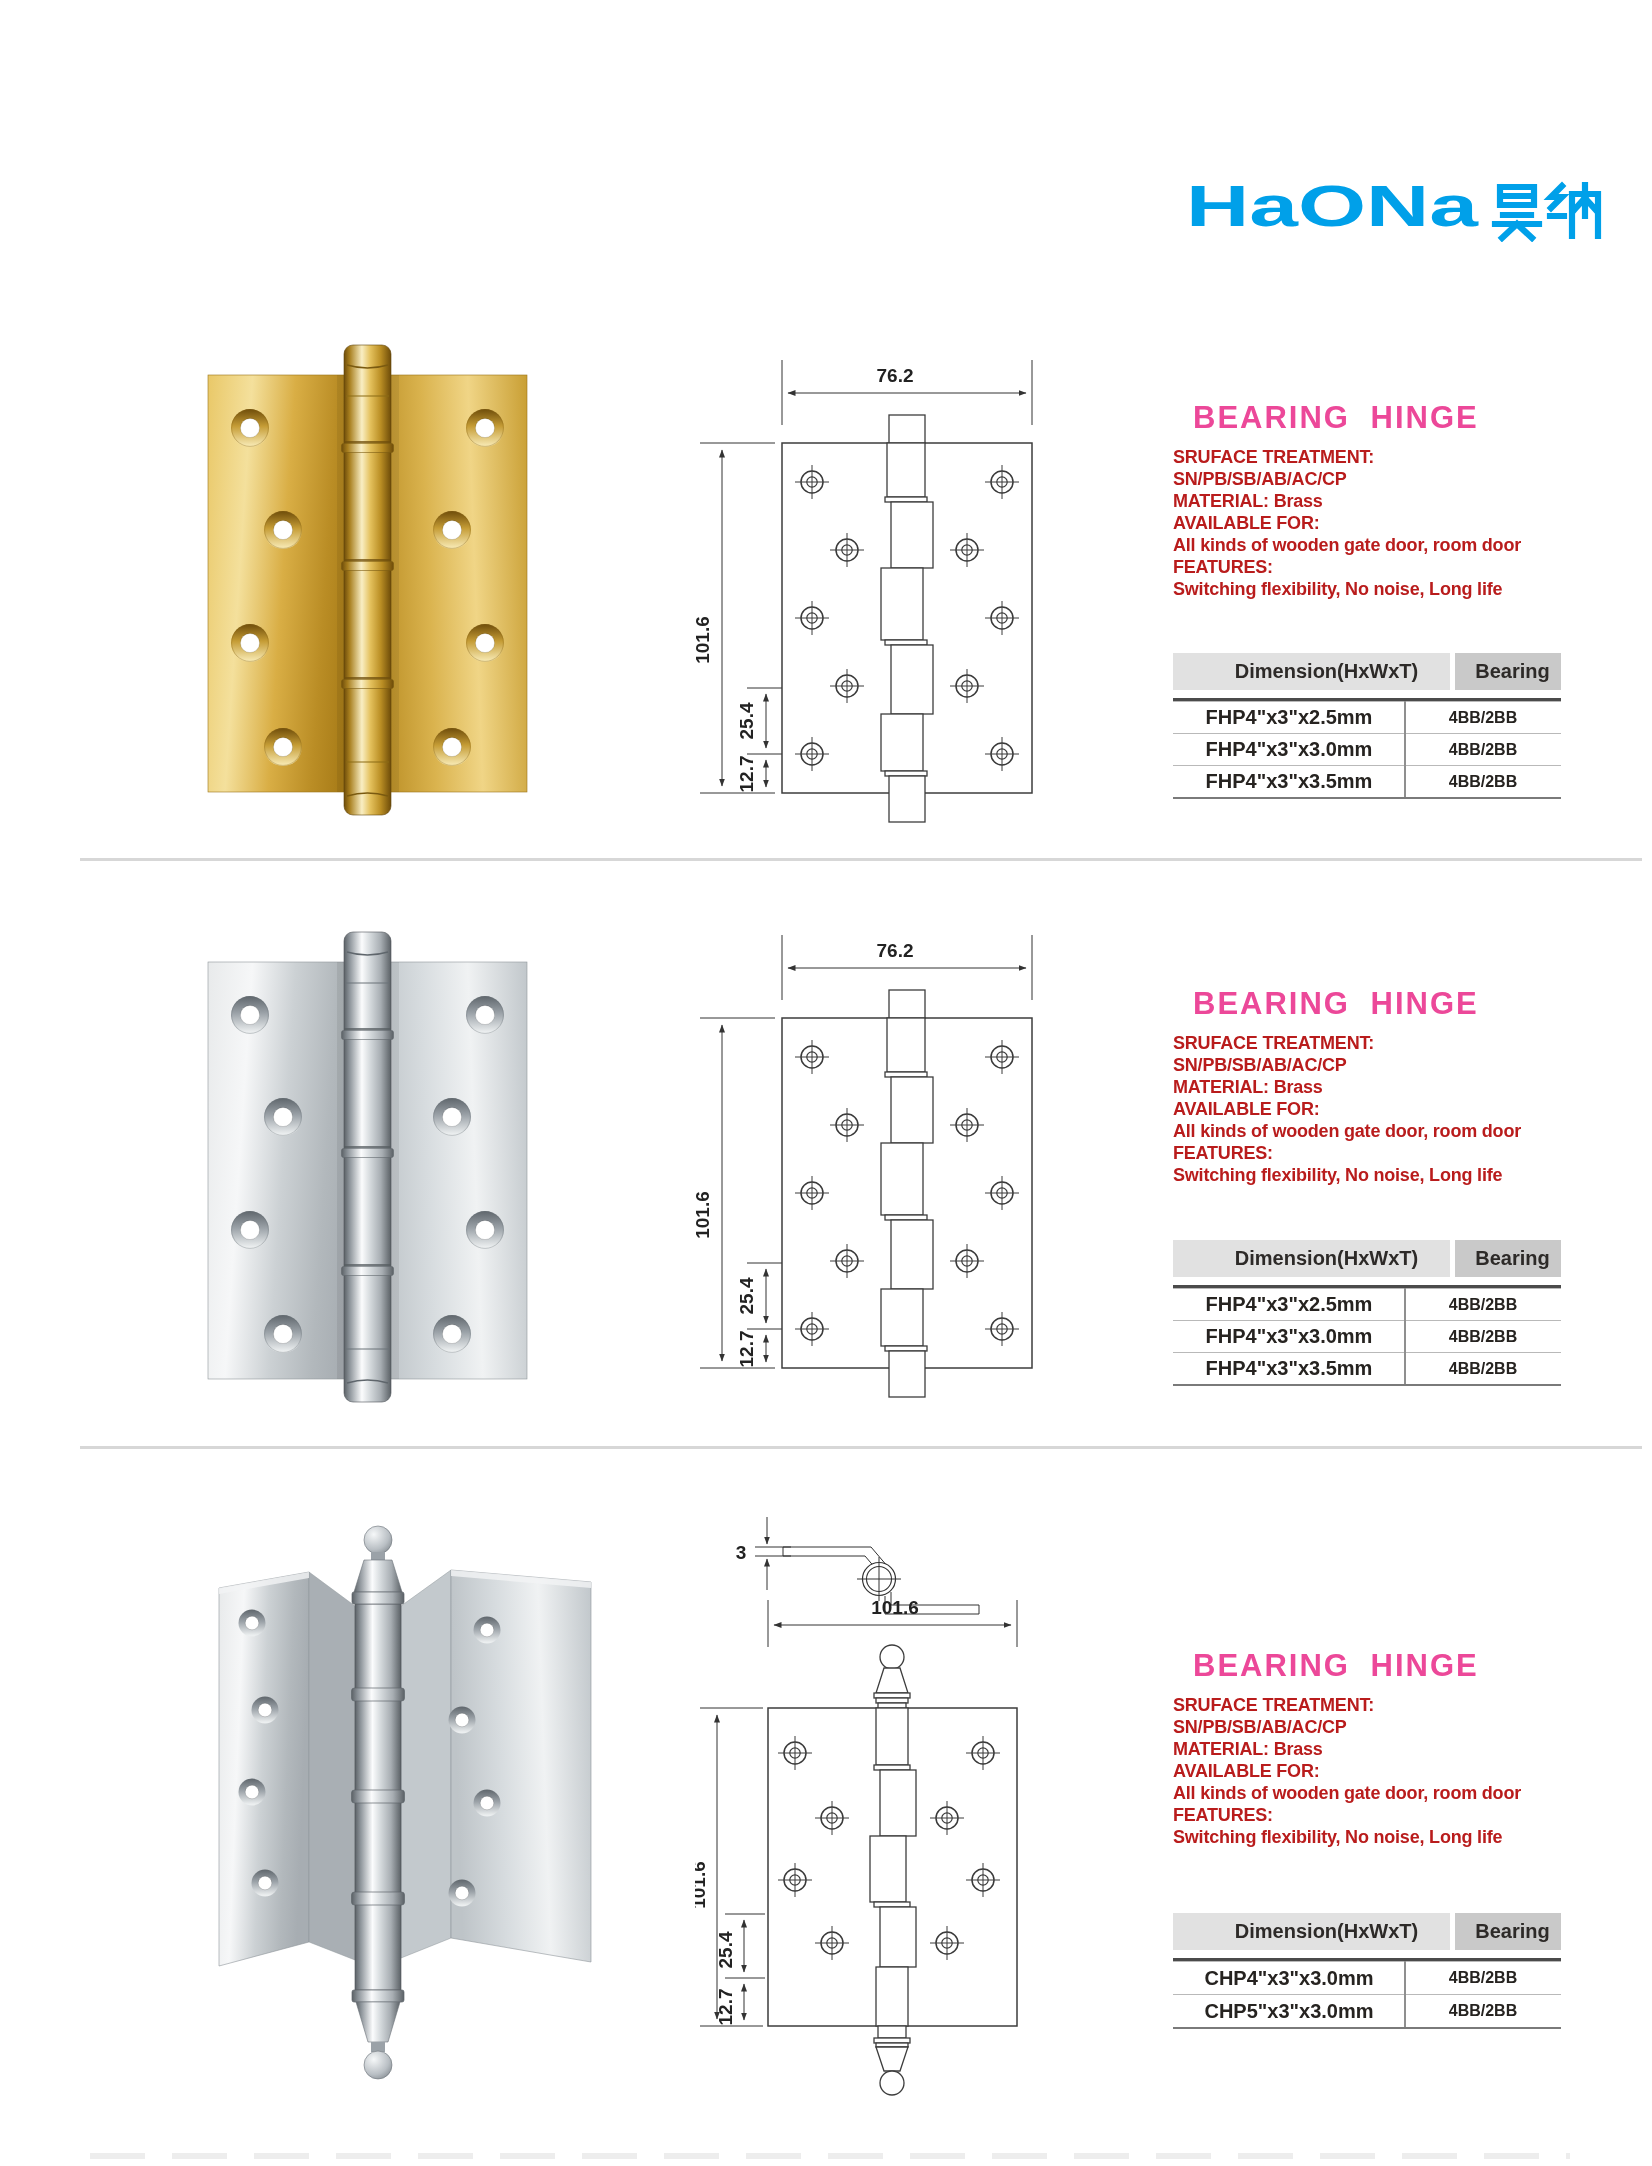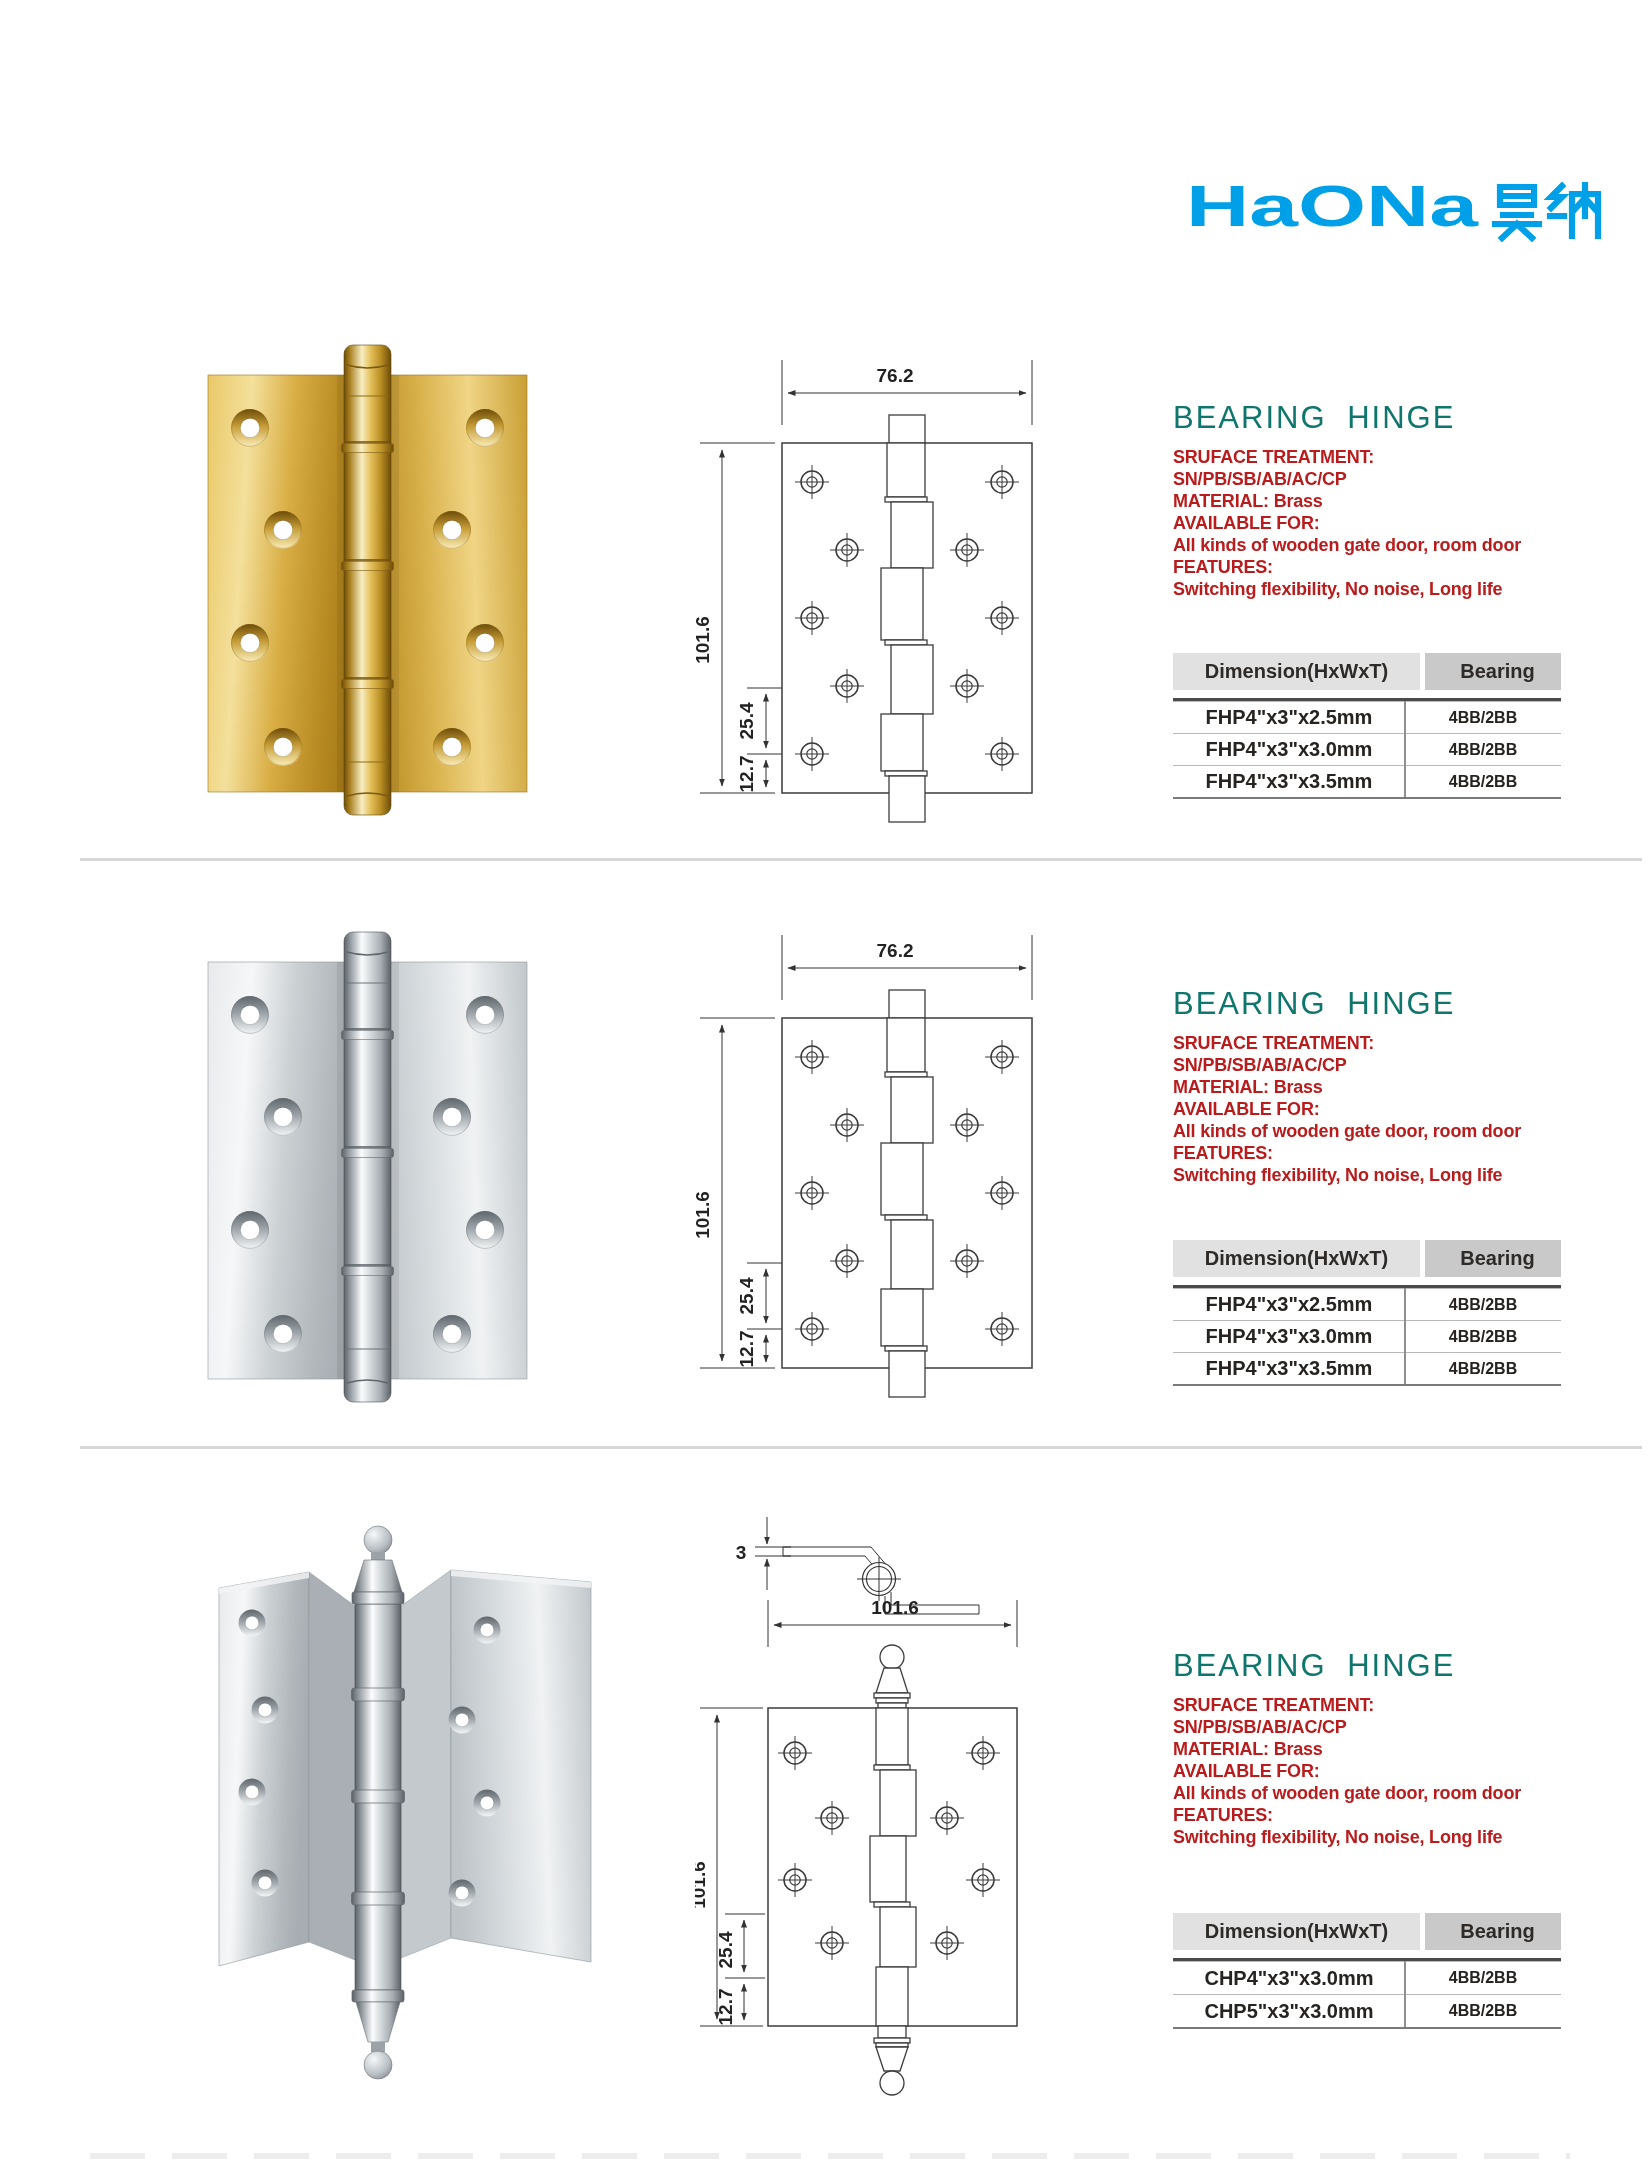--- a/index.html
+++ b/index.html
@@ -9,37 +9,37 @@
   }
   .abs { position:absolute; }
   .sr { position:absolute; width:1px; height:1px; overflow:hidden; clip-path:inset(50%); white-space:nowrap; }
 
   
   .logo-text { font-family:"Liberation Sans",sans-serif; font-weight:800; font-size:58px; fill:#00a0e9; }
   .cjk-strokes { stroke:#00a0e9; stroke-width:6.2; fill:none; stroke-linecap:square; }
 
   
   .section-title {
-    font-weight:400; font-size:31px; letter-spacing:2px; word-spacing:10px;
-    color:#0f766e; white-space:nowrap;
+    font-weight:700; font-size:31px; letter-spacing:2px; word-spacing:10px;
+    color:#ec4899; white-space:nowrap;margin-left:20px;
   }
   .details { width:345px; }
   .details div {
     font-weight:700; font-size:18px; line-height:22px; letter-spacing:-0.2px;
     color:#b91c1c; white-space:nowrap;
   }
 
   
   .spec-table { width:388px; }
   .spec-head { display:flex; gap:5px; height:37px; }
   .spec-head .hc {
     display:flex; align-items:center; justify-content:center;
     font-weight:700; font-size:20px; color:#2d2a28;
   }
-  .h-dim { width:247px; background:#e1e1e1; }
+  .h-dim { width:247px; background:#e1e1e1;padding-left:30px; }
   .h-bear { flex:1; background:#c9c9c9;padding-left:9px; }
   .spec-body {
     position:relative; margin-top:8px;
     border-top:3px solid #4b4b4b; border-bottom:2px solid #7a7a7a;
   }
   .spec-row { display:flex; height:31px; align-items:center; border-top:1px solid #b9b9b9; }
   .spec-row:first-child { border-top:none; height:34px; }
   .spec-row .c-dim { width:232px; text-align:center; font-weight:700; font-size:20px; color:#262320; }
   .spec-row .c-bear { flex:1; text-align:center; font-weight:700; font-size:16px; color:#262320; }
   .vdiv { position:absolute; left:231px; top:0; bottom:0; width:2px; background:#8f8f8f; }

